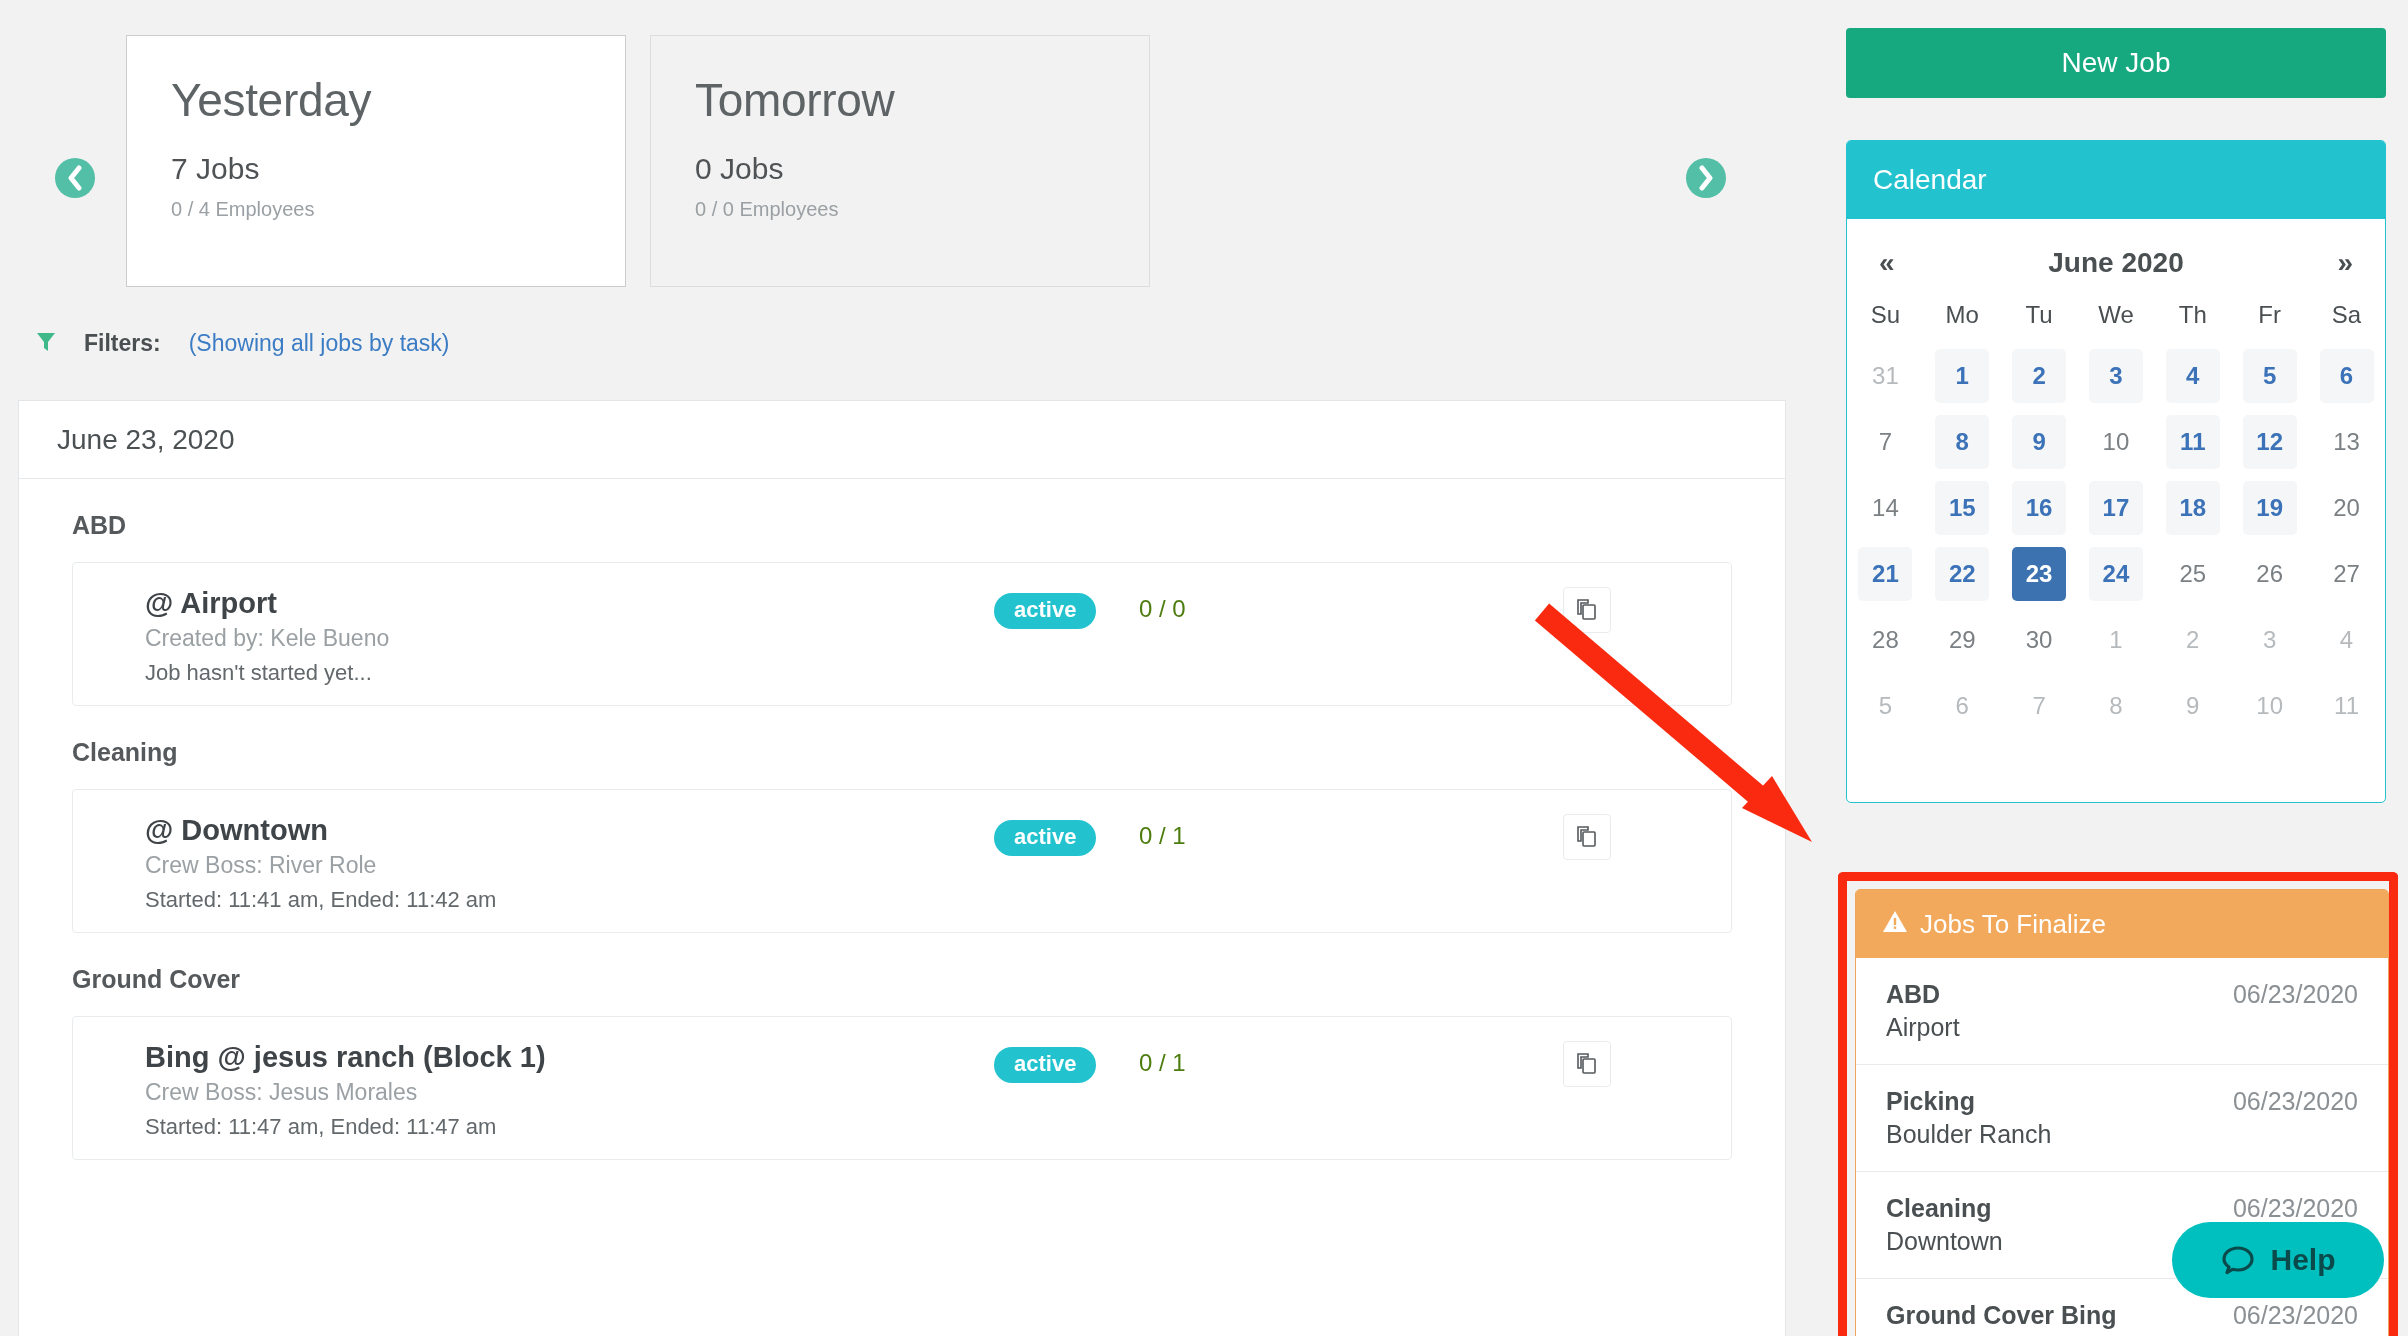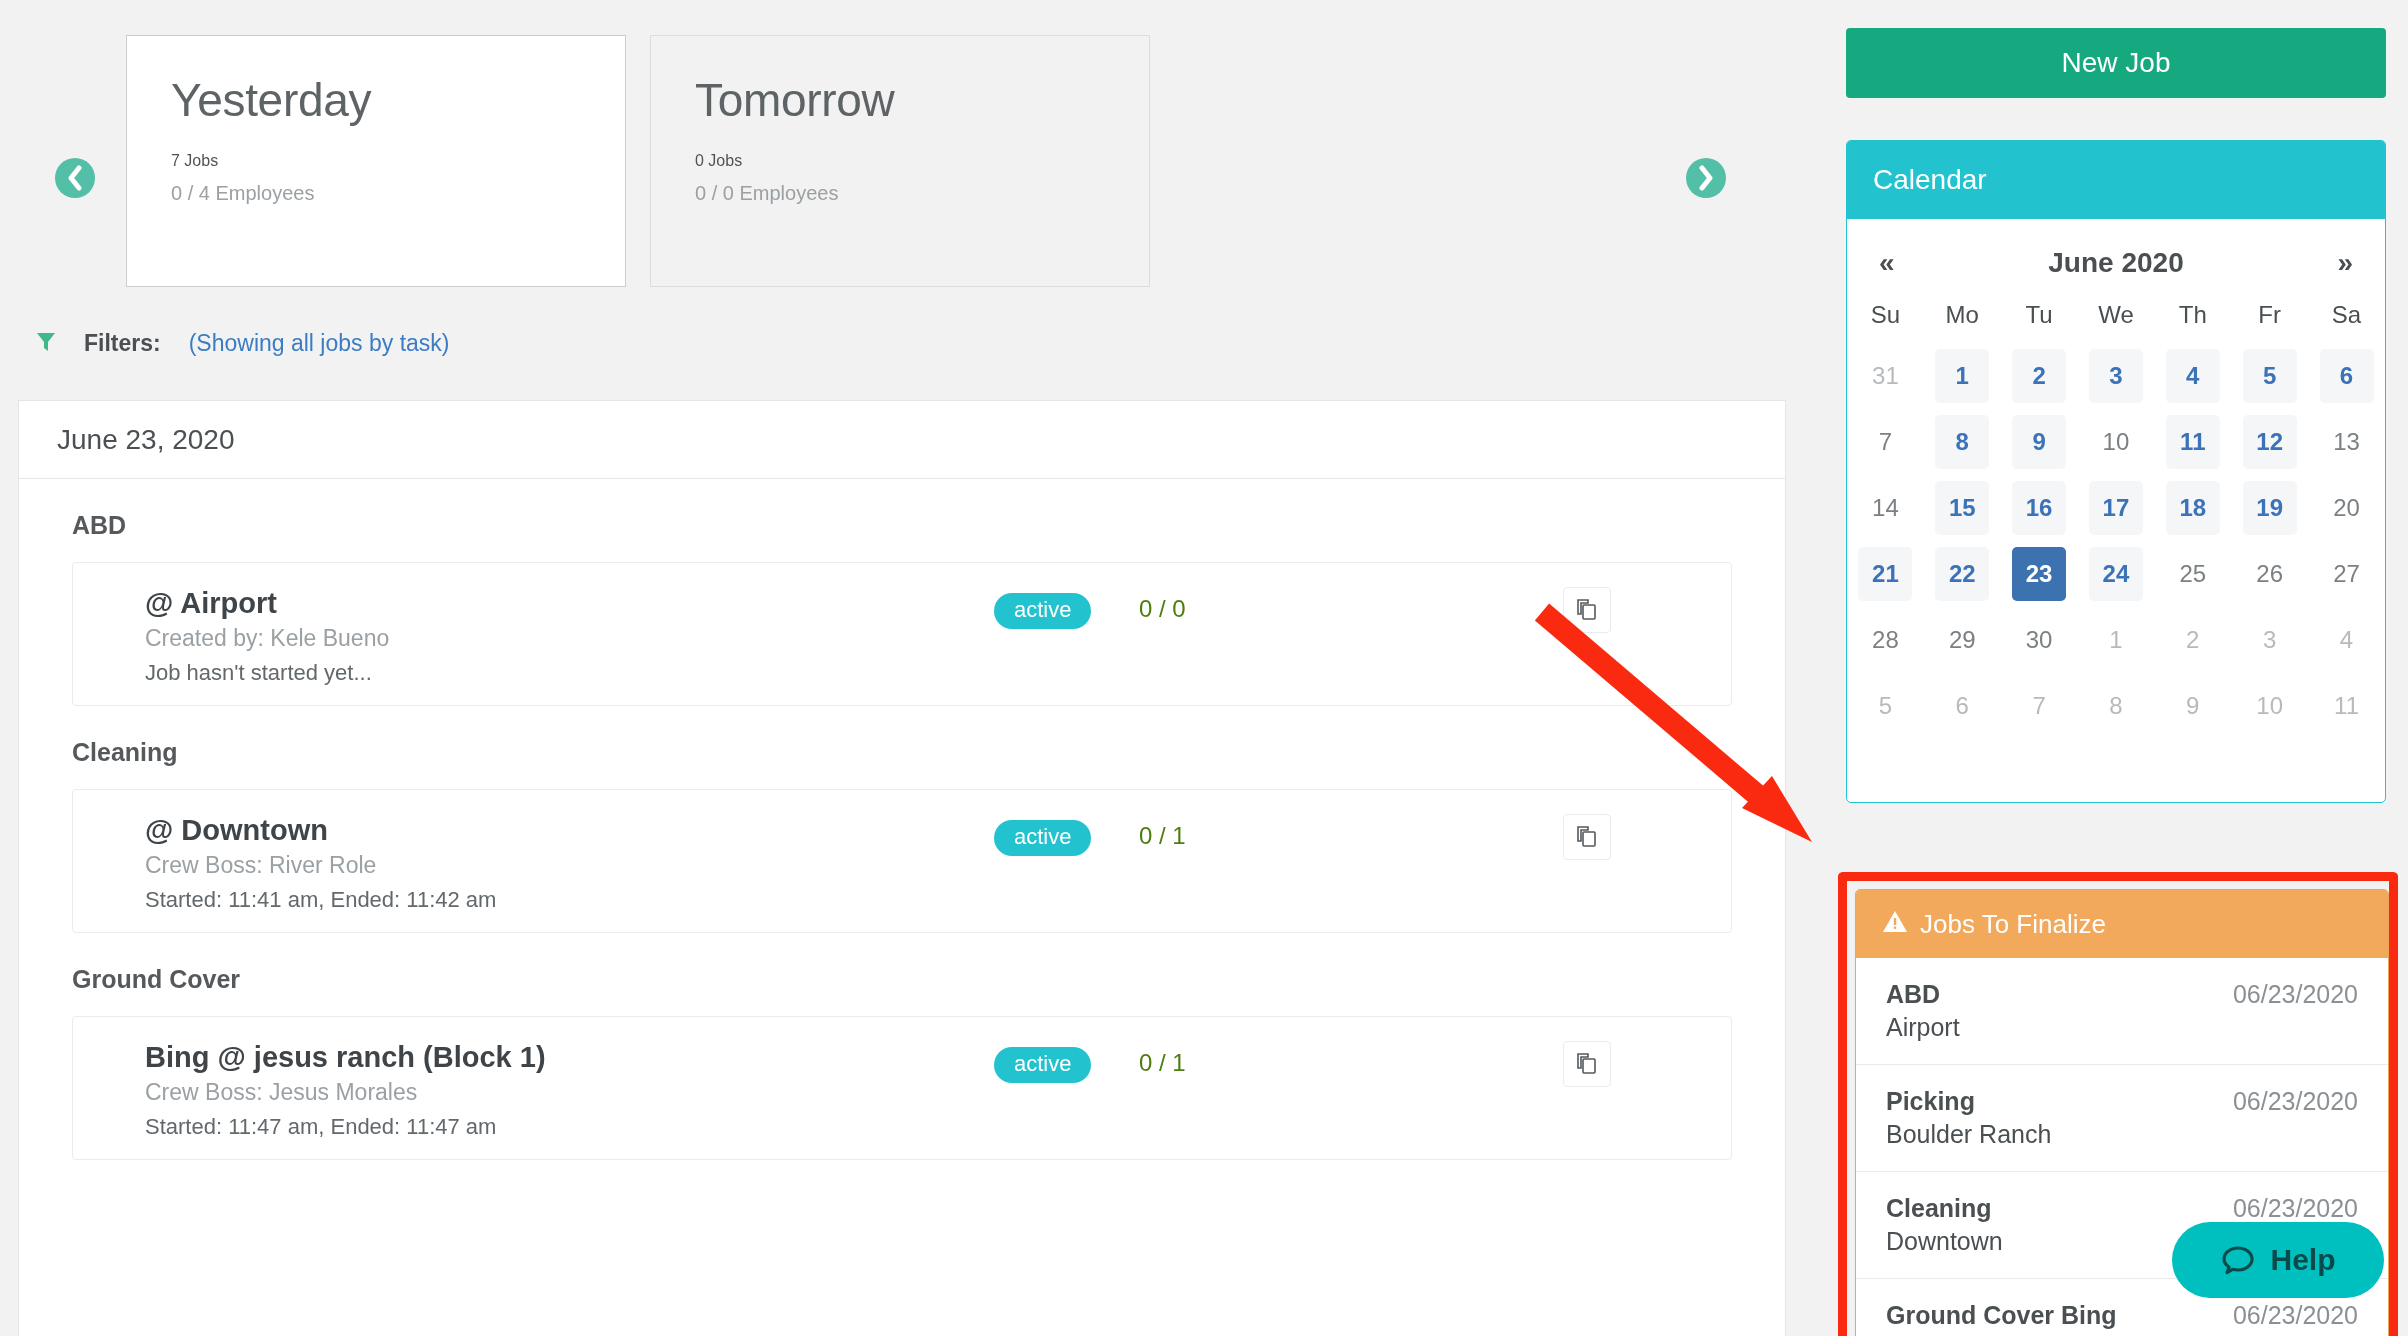--- a/index.html
+++ b/index.html
@@ -35,21 +35,21 @@
   .day-card.active {
     background: #ffffff;
     border-color: #cccccc;
   }
   .day-card .day-title {
     font-size: 46px; font-weight: 400; color: #5e6366;
     line-height: 1.05; letter-spacing: -0.3px;
     margin-bottom: 28px;
   }
   .day-card .day-jobs {
-    font-size: 16px; color: #4f5355; margin-bottom: 12px;
+    font-size: 30px; color: #4f5355; margin-bottom: 12px;
   }
   .day-card .day-emp {
     font-size: 20px; color: #9aa0a3;
   }
 
   .nav-arrow {
     position: absolute; top: 158px;
     width: 40px; height: 40px; border-radius: 50%;
     background: #53bfa6;
     display: flex; align-items: center; justify-content: center;
@@ -97,21 +97,21 @@
     position: relative;
     display: flex; align-items: flex-start;
   }
   .job-info { padding: 22px 0 0 72px; width: 840px; }
   .job-title { font-size: 29px; font-weight: bold; color: #3f4448; line-height: 1.25; }
   .job-sub { font-size: 23px; color: #9aa0a3; margin-top: 4px; }
   .job-time { font-size: 22px; color: #62686b; margin-top: 8px; }
   .badge {
     position: absolute; left: 921px; top: 30px;
     background: #22c3cf; color: #ffffff;
-    font-size: 22px; font-weight: normal;
+    font-size: 22px; font-weight: bold;
     border-radius: 18px;
     padding: 6px 20px 8px 20px;
     line-height: 1;
   }
   .job-count {
     position: absolute; left: 1066px; top: 32px;
     font-size: 24px; color: #4d7c0f;
   }
   .copy-btn {
     position: absolute; left: 1490px; top: 24px;

